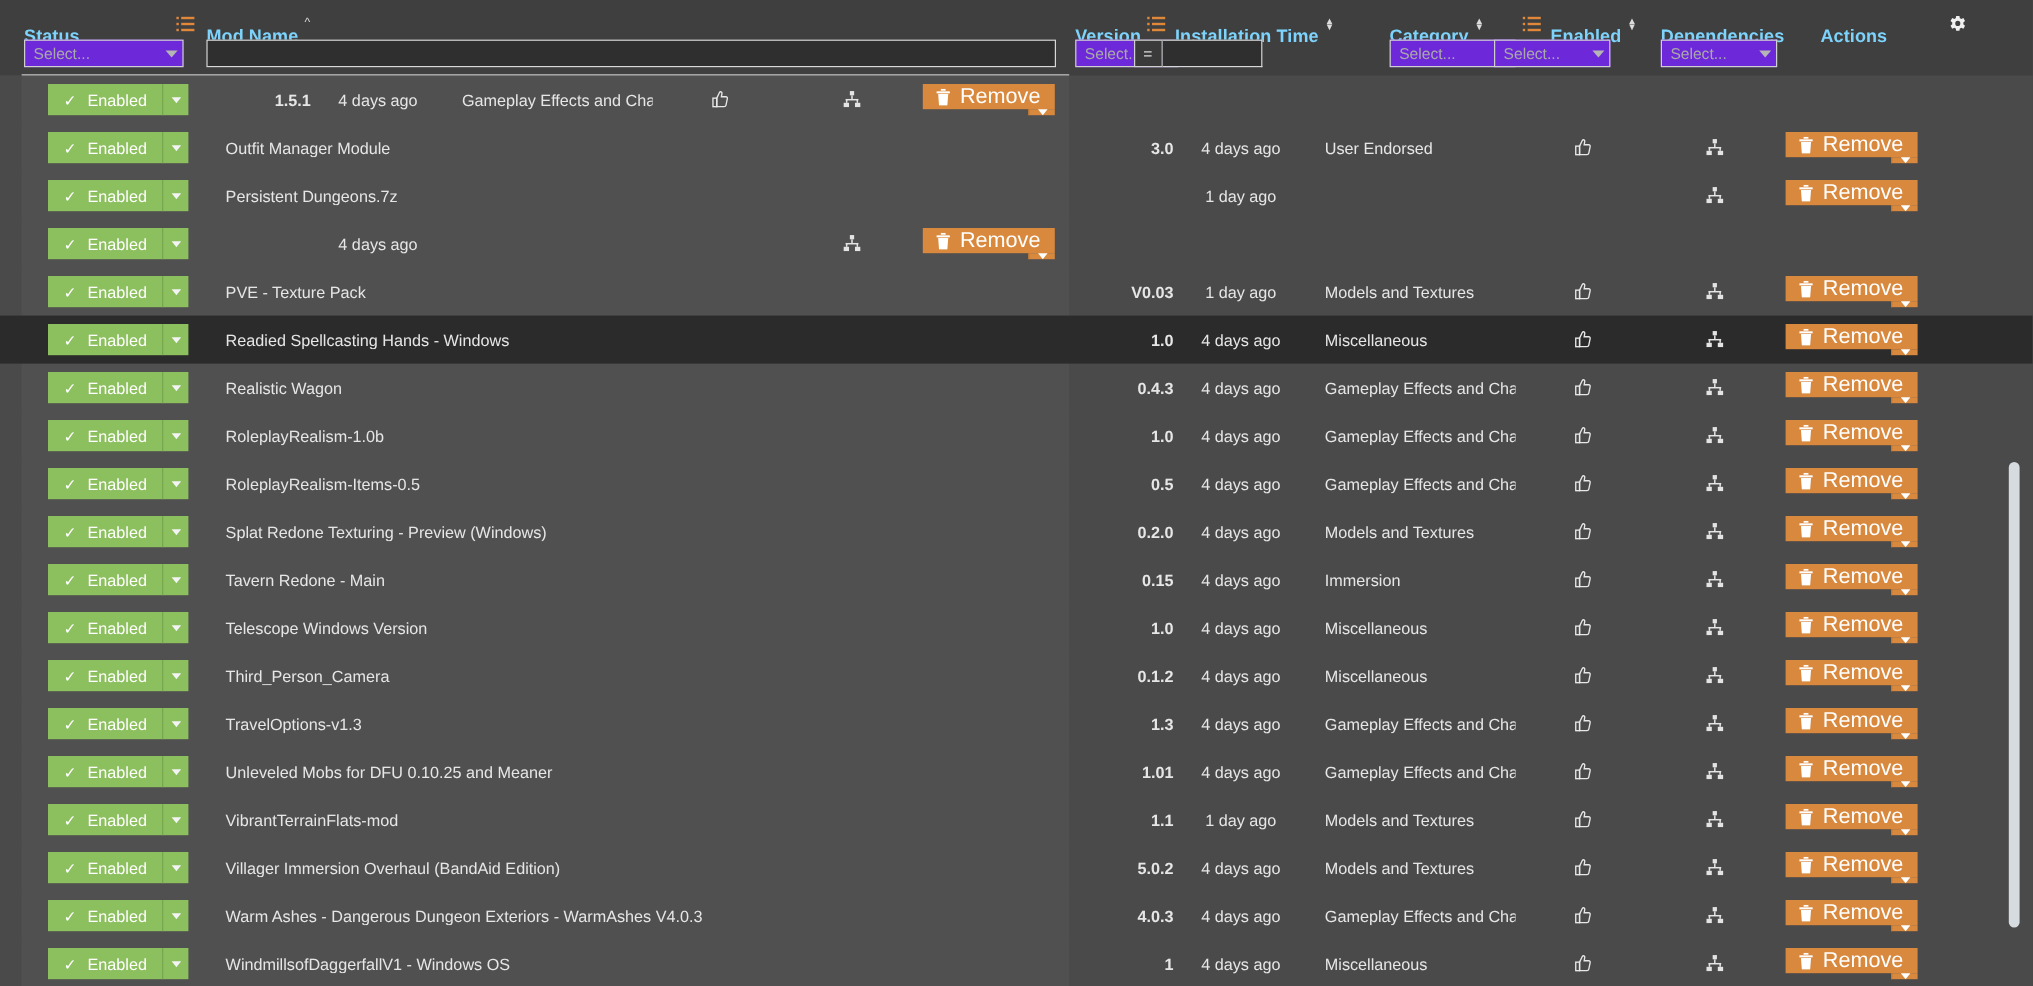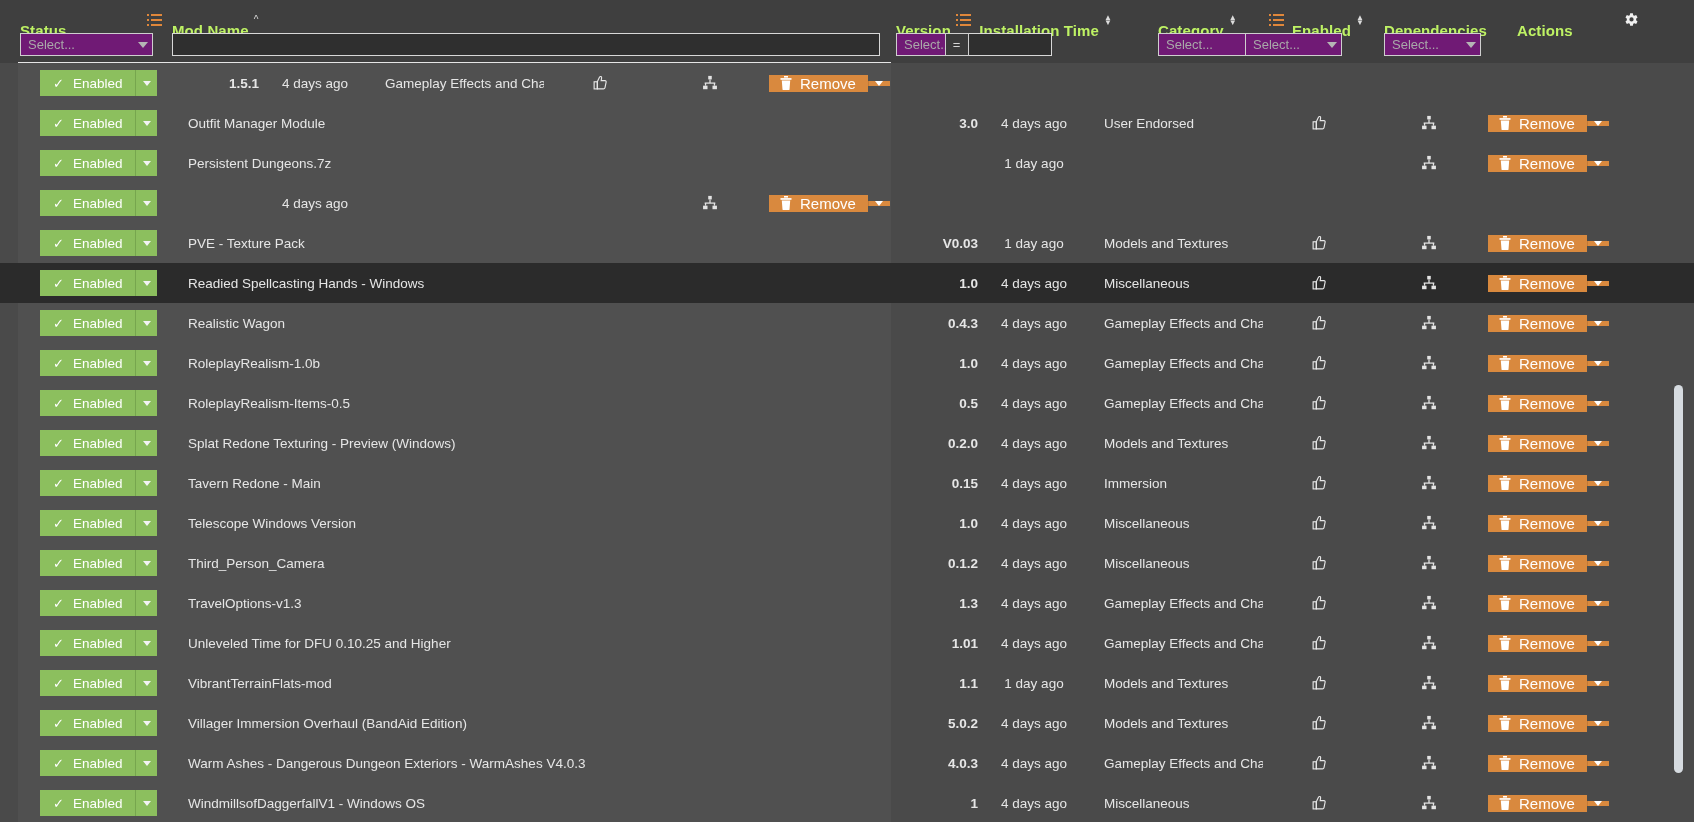--- a/index.html
+++ b/index.html
@@ -22,21 +22,21 @@
   .head-cell {
     position: relative; height: 63px;
     padding: 0; display: flex; flex-direction: column;
     justify-content: flex-start;
   }
   .head-title-row {
     display: flex; align-items: center; height: 30px;
     padding-top: 10px; white-space: nowrap;
   }
   .head-label {
-    font-size: 15px; font-weight: bold; color: #bef264;
+    font-size: 15px; font-weight: bold; color: #7dd3fc;
     letter-spacing: .1px;
     margin-top: 20px;
   }
   .sort-caret { font-size: 10px; color: #dcdcdc; margin-left: 5px; line-height: 1; }
   .sort-both {
     display: inline-flex; flex-direction: column; margin-left: 5px;
     line-height: 5px; font-size: 8px; color: #dcdcdc;
   }
   .filter-icon {
     margin-left: auto; margin-right: 10px;
@@ -50,21 +50,21 @@
   .filter-icon i:nth-child(3){ top: 10px; }
   .filter-icon b {
     position: absolute; left: 0; width: 2px; height: 2px; background: #e0873a;
   }
   .filter-icon b:nth-child(4){ top: 0; }
   .filter-icon b:nth-child(5){ top: 5px; }
   .filter-icon b:nth-child(6){ top: 10px; }
 
   .head-filter-row { padding-top: 3px; display: flex; align-items: center; }
   .select-box {
-    height: 23px; background: #701a75; border: 1px solid #cfcfcf;
+    height: 23px; background: #6d28d9; border: 1px solid #cfcfcf;
     display: flex; align-items: center; padding: 0 4px 0 7px;
     font-size: 13px; color: #a9a9a9; position: relative;
   }
   .select-box .ph { flex: 1; white-space: nowrap; overflow: hidden; }
   .caret-dn {
     width: 0; height: 0; border-left: 5px solid transparent;
     border-right: 5px solid transparent; border-top: 6px solid #b5b5b5;
     margin-left: 6px; flex: none;
   }
   .text-box {
@@ -119,21 +119,21 @@
             white-space: nowrap; overflow: hidden; text-overflow: ellipsis; }
 
   .c-version { width: 91px; text-align: right; font-size: 13.5px; color: #e6e6e6; padding-right: 4px; font-weight: bold; }
   .c-time { width: 104px; text-align: center; font-size: 13.5px; color: #e6e6e6; }
   .c-category { width: 177px; padding-left: 18px; font-size: 13.5px; color: #e6e6e6;
                 white-space: nowrap; overflow: hidden; }
   .c-endorsed { width: 113px; display: flex; justify-content: center; align-items: center; }
   .c-deps { width: 105px; display: flex; justify-content: center; align-items: center; }
   .c-actions { width: 113px; display: flex; justify-content: flex-start; align-items: center; padding-left: 7px; }
 
-  .remove-btn { display: flex; height: 26px; align-items: center; font-size: 15px; }
+  .remove-btn { display: flex; height: 26px; align-items: flex-end; font-size: 18px; flex-direction: column; }
   .remove-main {
     background: #d9893e; color: #fff; display: flex; align-items: center;
     gap: 8px; padding: 0 12px 0 11px;
   }
   .remove-split {
     width: 22px; background: #d9893e; border-left: 1px solid #c27a34;
     display: flex; align-items: center; justify-content: center;
   }
   .remove-split .caret-dn { border-top-color: #fff; margin-left: 0; border-left-width:4px; border-right-width:4px; border-top-width:5px; }
 
@@ -1071,21 +1071,21 @@
           <div class="enabled-btn">
             <div class="enabled-main">
               <span class="enabled-check">✓</span>
               <span>Enabled</span>
             </div>
             <div class="enabled-split">
               <span class="caret-dn"></span>
             </div>
           </div>
         </div>
-        <div class="cell c-name">Unleveled Time for DFU 0.10.25 and Higher</div>
+        <div class="cell c-name">Unleveled Mobs for DFU 0.10.25 and Meaner</div>
         <div class="cell c-version">1.01</div>
         <div class="cell c-time">4 days ago</div>
         <div class="cell c-category">Gameplay Effects and Changes</div>
         <div class="cell c-endorsed">
           <span>
             <svg width="15" height="16" viewBox="0 0 16 17" fill="none" stroke="#e8e8e8" stroke-width="1.2">
               <path d="M4.6 7.2 L7 2.2 C7.9 1 9.4 1.7 9.2 3 L8.7 6 L12.8 6 C13.7 6 14.2 6.8 14 7.6 L12.8 13.4 C12.6 14.3 12 14.8 11.2 14.8 L4.6 14.8 Z"></path>
               <rect x="1.2" y="7.2" width="3.4" height="7.6"></rect>
             </svg>
           </span>

